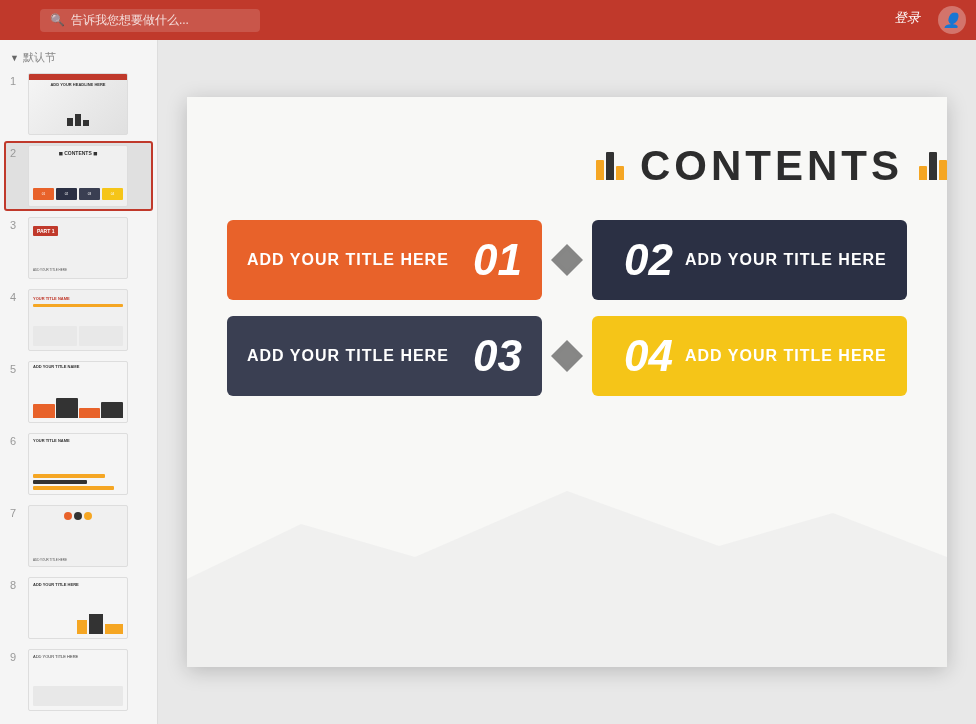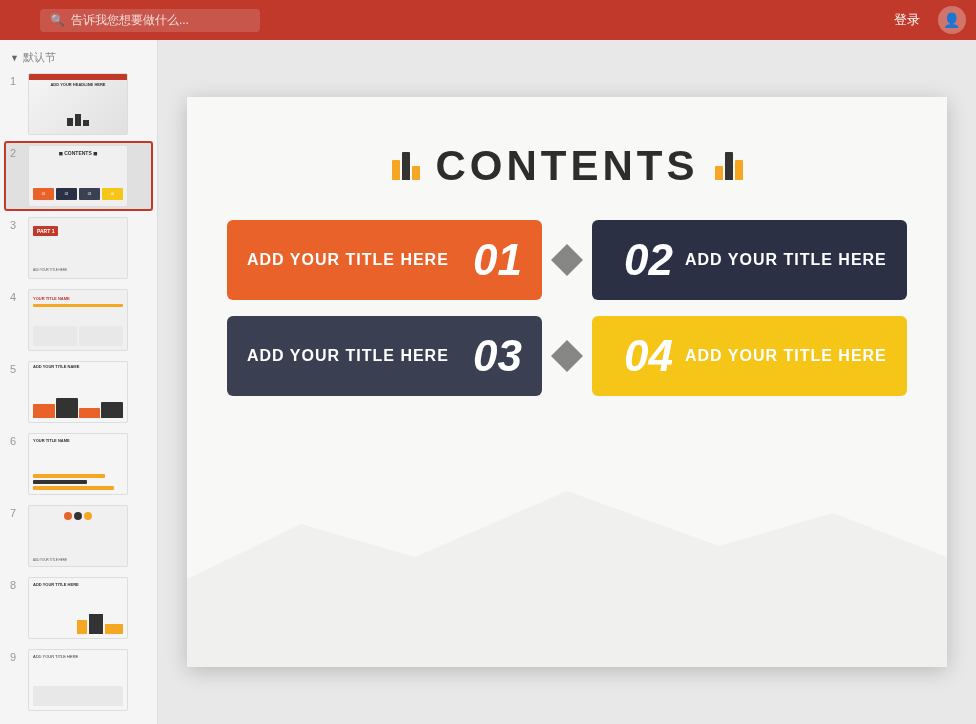--- a/index.html
+++ b/index.html
@@ -34,23 +34,24 @@
       border-radius: 4px;
       padding: 3px 10px;
       width: 220px;
       color: rgba(255,255,255,0.8);
       font-size: 12px;
       gap: 6px;
     }
     .menu-bar .right-actions {
       margin-left: auto;
       display: flex;
-      align-items: center;
+      align-items: flex-start;
       gap: 10px;
       font-size: 13px;
+      font-style: italic;
     }
     .menu-bar .login-btn {
       cursor: pointer;
       padding: 3px 8px;
     }
     .menu-bar .avatar-icon {
       width: 28px; height: 28px;
       background: rgba(255,255,255,0.3);
       border-radius: 50%;
       display: flex; align-items: center; justify-content: center;
@@ -151,21 +152,21 @@
       height: 220px;
       background: #ebebeb;
       clip-path: polygon(0% 100%, 0% 60%, 15% 35%, 30% 50%, 50% 20%, 70% 45%, 85% 30%, 100% 50%, 100% 100%);
       opacity: 0.6;
     }
 
     
     .slide-header {
       display: flex;
       align-items: center;
-      justify-content: center;
+      justify-content: flex-end;
       padding: 45px 0 30px;
       gap: 16px;
     }
     .bar-chart-icon {
       display: flex;
       align-items: flex-end;
       gap: 2px;
     }
     .bar-chart-icon .bar {
       width: 8px;

